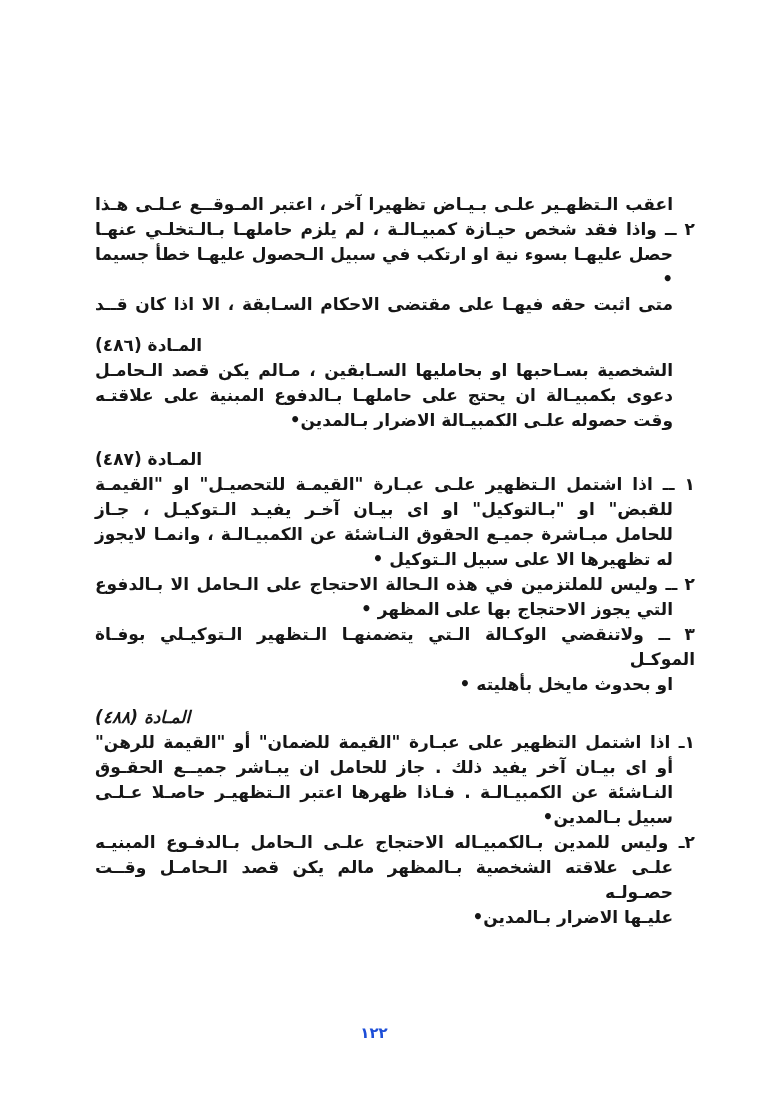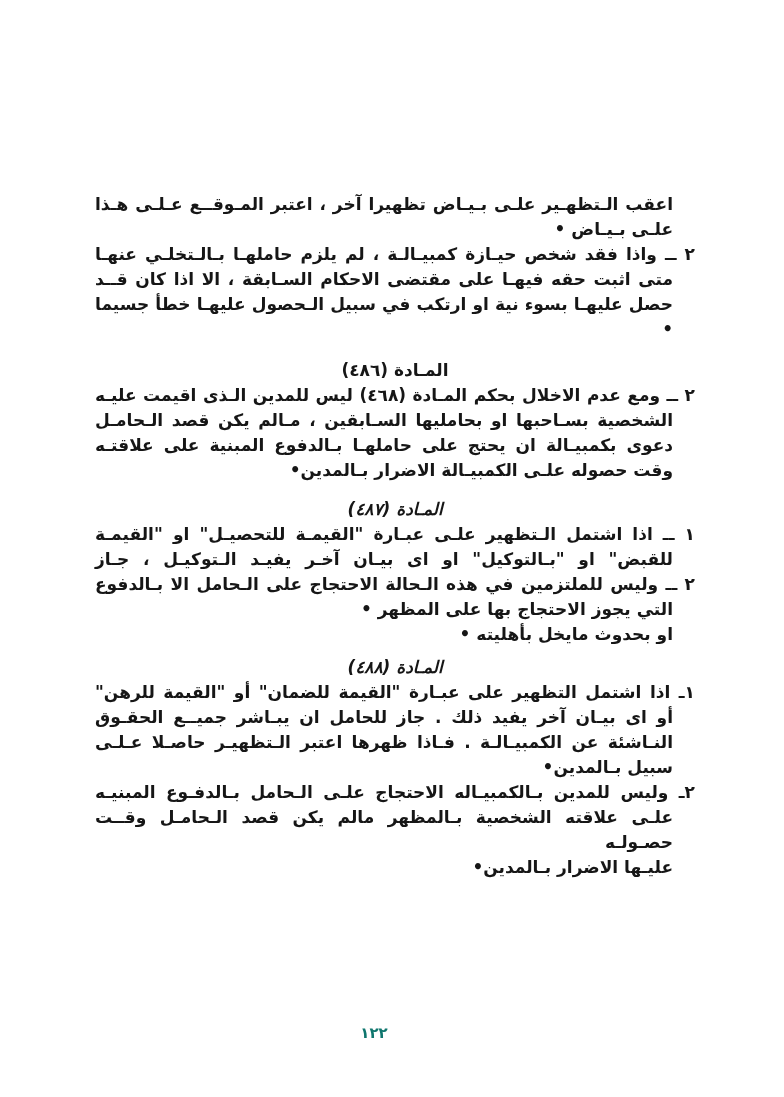--- a/index.html
+++ b/index.html
@@ -39,67 +39,68 @@
     text-align: justify;
     text-align-last: justify;
   }
   .line.end {
     text-align: right;
   }
   .line.cont {
     padding-right: 22px;
   }
   .article-heading {
-    text-align: center;
+    text-align: left;
   }
   .mt16 { margin-top: 16px !important; }
-  .mt14 { margin-top: 14px !important; font-style: italic; }
+  .mt14 { margin-top: 14px !important; }
   .mt8  { margin-top: 8px  !important; font-style: italic; }
   .page-number {
     position: absolute;
     top: 1024px;
     left: 0;
     width: 784px;
     text-align: center;
     text-indent: 36px;
     direction: rtl;
     font-size: 15px;
     font-weight: 700;
     letter-spacing: 5px;
-    color: #0f766e;
+    color: #1d4ed8;
   }
 </style>
 </head>
 <body>
 
 <div class="page">
   <div class="text-block" dir="rtl">
 
     <section>
       <p class="line cont just">اعقب الـتظهـير علـى بـيـاض تظهيرا آخر ، اعتبر المـوقــع عـلـى هـذا</p>
-      <p class="line cont end">علـى بـيـاض •</p>
       <p class="line num just">٢ ــ واذا فقد شخص حيـازة كمبيـالـة ، لم يلزم حاملهـا بـالـتخلـي عنهـا</p>
+      <p class="line cont just">حصل عليهـا بسوء نية او ارتكب في سبيل الـحصول عليهـا خطأ جسيما •</p>
       <p class="line cont just">متى اثبت حقه فيهـا على مقتضى الاحكام السـابقة ، الا اذا كان قــد</p>
-      <p class="line cont just">حصل عليهـا بسوء نية او ارتكب في سبيل الـحصول عليهـا خطأ جسيما •</p>
     </section>
 
     <section>
       <h2 class="article-heading mt16">المـادة (٤٨٦)</h2>
-      <p class="line num just">٢ ــ ومع عدم الاخلال بحكم المـادة (٤٦٨) ليس للمدين الـذى اقيمت عليـه</p>
       <p class="line cont just">الشخصية بسـاحبها او بحامليها السـابقين ، مـالم يكن قصد الـحامـل</p>
       <p class="line cont just">دعوى بكمبيـالة ان يحتج على حاملهـا بـالدفوع المبنية على علاقتـه</p>
       <p class="line cont end">وقت حصوله علـى الكمبيـالة الاضرار بـالمدين•</p>
     </section>
 
     <section>
       <h2 class="article-heading mt14">المـادة (٤٨٧)</h2>
       <p class="line num just">١ ــ اذا اشتمل الـتظهير علـى عبـارة "القيمـة للتحصيـل" او "القيمـة</p>
       <p class="line cont just">للقبض" او "بـالتوكيل" او اى بيـان آخـر يفيـد الـتوكيـل ، جـاز</p>
+      <p class="line cont just">للحامل مبـاشرة جميـع الحقوق النـاشئة عن الكمبيـالـة ، وانمـا لايجوز</p>
+      <p class="line cont end">له تظهيرها الا على سبيل الـتوكيل •</p>
       <p class="line num just">٢ ــ وليس للملتزمين في هذه الـحالة الاحتجاج على الـحامل الا بـالدفوع</p>
       <p class="line cont end">التي يجوز الاحتجاج بها على المظهر •</p>
+      <p class="line num just">٣ ــ ولاتنقضي الوكـالة الـتي يتضمنهـا الـتظهير الـتوكيـلي بوفـاة الموكـل</p>
       <p class="line cont end">او بحدوث مايخل بأهليته •</p>
     </section>
 
     <section>
       <h2 class="article-heading mt8">المـادة (٤٨٨)</h2>
       <p class="line num just">١ـ اذا اشتمل التظهير على عبـارة "القيمة للضمان" أو "القيمة للرهن"</p>
       <p class="line cont just">أو اى بيـان آخر يفيد ذلك . جاز للحامل ان يبـاشر جميــع الحقـوق</p>
       <p class="line cont just">النـاشئة عن الكمبيـالـة . فـاذا ظهرها اعتبر الـتظهيـر حاصـلا عـلـى</p>
       <p class="line cont end">سبيل بـالمدين•</p>
       <p class="line num just">٢ـ وليس للمدين بـالكمبيـاله الاحتجاج علـى الـحامل بـالدفـوع المبنيـه</p>

